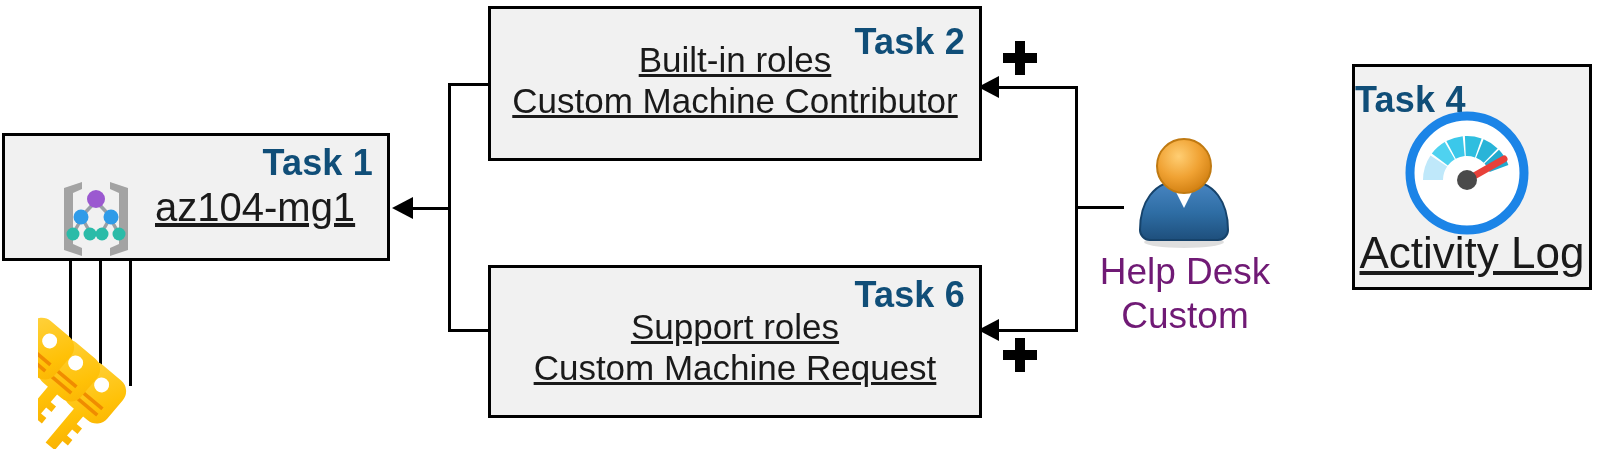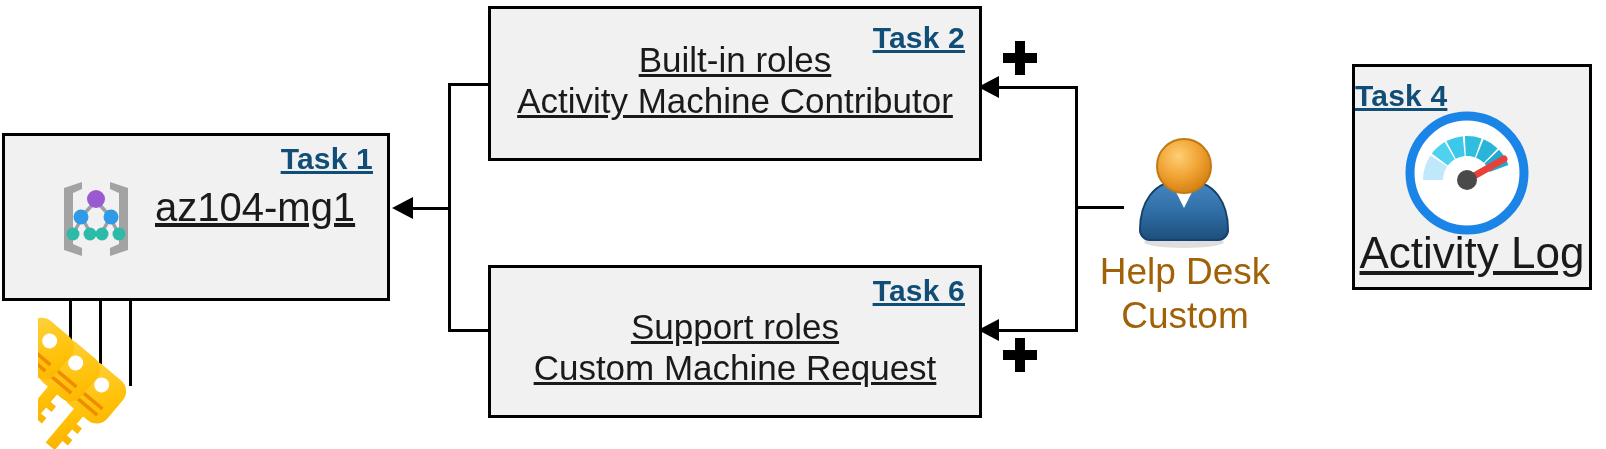--- a/index.html
+++ b/index.html
@@ -19,37 +19,36 @@
   .box{
     position:absolute;
     background:#f1f1f1;
     border:3px solid #000000;
     box-sizing:border-box;
   }
   .task-label{
     position:absolute;
     font-weight:bold;
     color:#104E78;
-    font-size:30px;
+    font-size:36px;
     letter-spacing:0.2px;
     white-space:nowrap;
-    text-decoration:underline;
   }
   .box-text{
     position:absolute;
     color:#1a1a1a;
     font-size:35px;
     text-align:center;
     white-space:nowrap;
     line-height:1.18;
     text-decoration:underline;
   }
 
   
-  #box-task1{left:2px;  top:133px; width:388px; height:168px;}
+  #box-task1{left:2px;  top:133px; width:388px; height:128px;}
   #box-task2{left:488px;top:6px;   width:494px; height:155px;}
   #box-task3{left:488px;top:265px; width:494px; height:153px;}
   #box-task4{left:1352px;top:64px; width:240px; height:226px;}
 
   #label-task1{right:14px; top:6px;}
   #label-task2{right:14px; top:12px;}
   #label-task3{right:14px; top:6px;}
   #label-task4{left:0; right:0; top:12px; text-align:left;}
 
   #text-task1{left:150px; top:48px; font-size:40px;text-align:right;}
@@ -113,21 +112,21 @@
   
   #mg-icon{position:absolute;left:52px;top:178px;width:88px;height:78px;}
 
   
   #keys{position:absolute;left:38px;top:312px;width:125px;height:137px;}
 
   
   #person{position:absolute;left:1128px;top:138px;width:112px;height:110px;}
   #hd-label{
     position:absolute;left:1065px;top:250px;width:240px;
-    text-align:center;font-size:37px;color:#a16207;line-height:1.18;
+    text-align:center;font-size:37px;color:#701a75;line-height:1.18;
   }
 
   
   #gauge{position:absolute;left:1404px;top:110px;width:126px;height:126px;}
 </style>
 </head>
 <body>
 
 <div id="canvas">
 
@@ -217,21 +216,21 @@
           <rect x="10" y="40" width="32" height="3.6" fill="#F08C00"></rect>
         </g>
       </g>
     </svg>
   </div>
 
   <div class="box" id="box-task2">
     <div class="task-label" id="label-task2">Task 2</div>
     <div class="box-text" id="text-task2">
       <div>Built-in roles</div>
-      <div>Activity Machine Contributor</div>
+      <div>Custom Machine Contributor</div>
     </div>
   </div>
 
   <div class="box" id="box-task3">
     <div class="task-label" id="label-task3">Task 6</div>
     <div class="box-text" id="text-task3">
       <div>Support roles</div>
       <div>Custom Machine Request</div>
     </div>
   </div>

